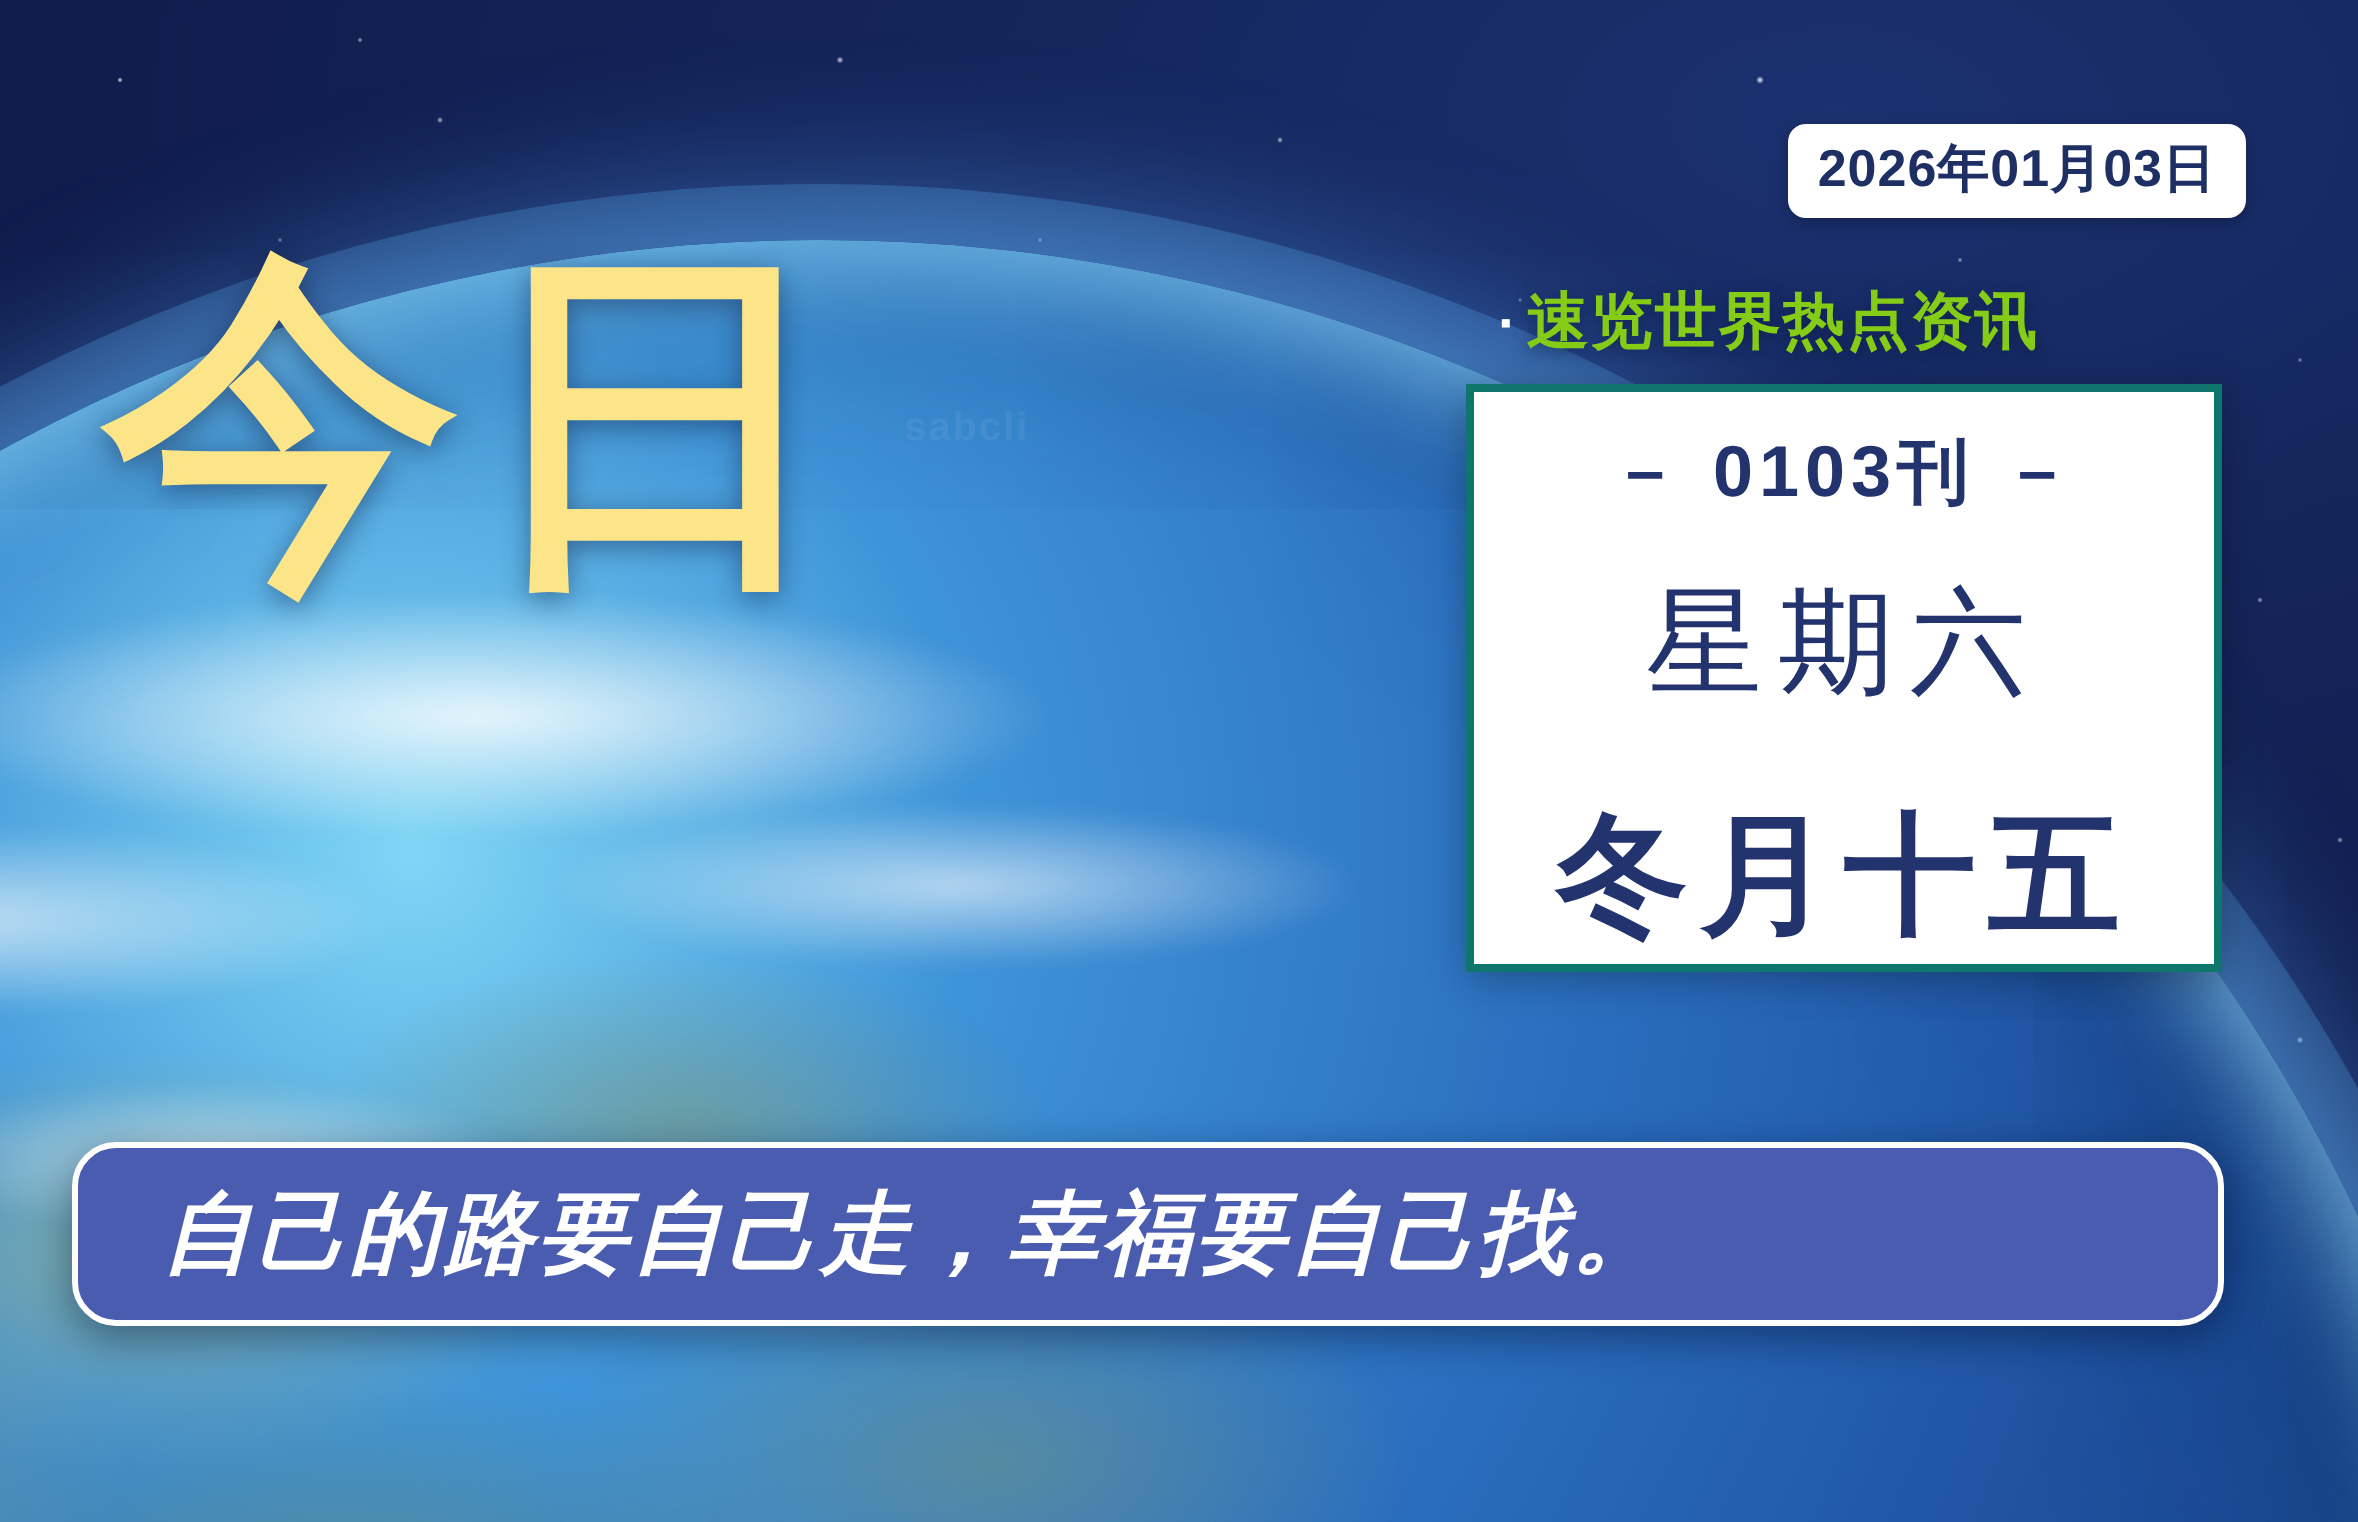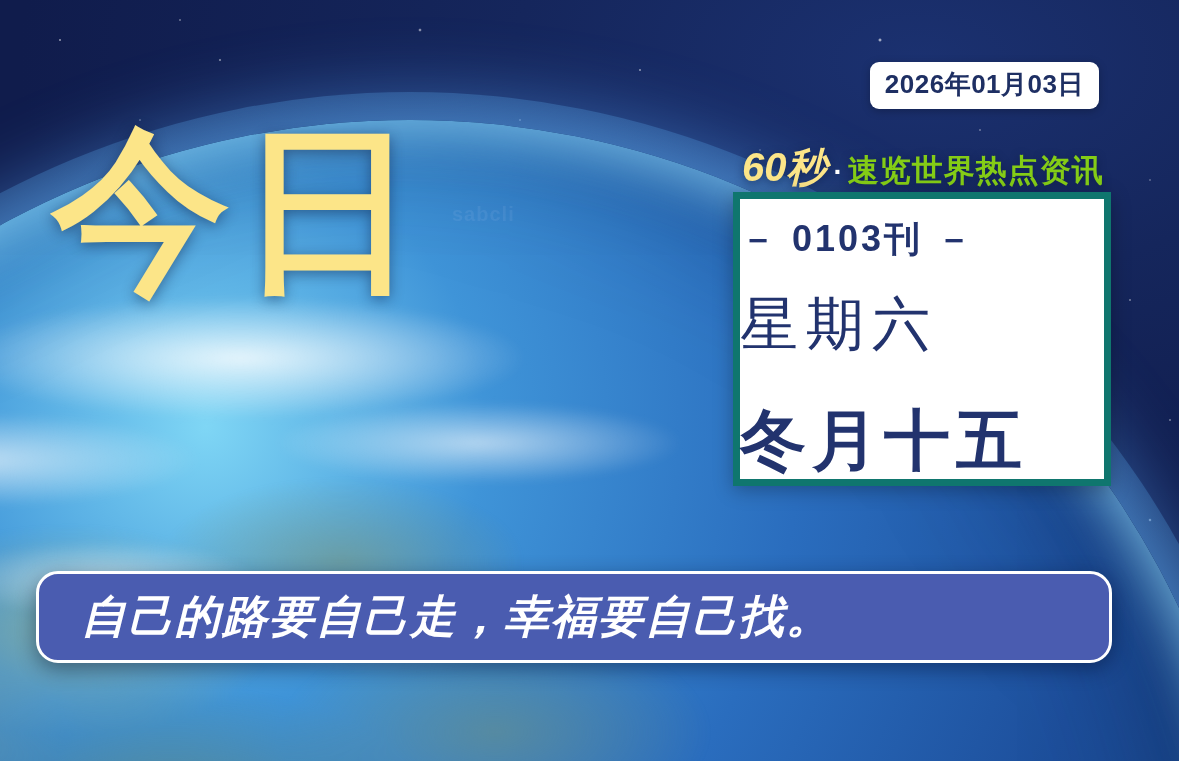--- a/index.html
+++ b/index.html
@@ -139,21 +139,21 @@
     font-size:178px;
     line-height:1.02;
     letter-spacing:10px;
     white-space:nowrap;
   }
   .title-today { color:#FCE588; text-shadow:0 3px 14px rgba(8,20,55,.45); }
   .title-news  { color:#F2F2F2; text-shadow:0 3px 16px rgba(8,20,55,.55); margin-top:6px; }
 
   
   .date-pill {
-    position:absolute; right:80px; top:62px;
+    position:absolute; right:56px; top:62px;
     background:#FFFFFF;
     color:#1E2F63;
     font-size:26px; font-weight:700;
     padding:5px 15px 7px;
     border-radius:9px;
     letter-spacing:.5px;
     box-shadow:0 2px 8px rgba(0,0,0,.25);
     white-space:nowrap;
   }
 
@@ -173,23 +173,23 @@
     color:#84cc16; font-size:31px; font-weight:900; letter-spacing:1px;
     text-shadow:0 2px 8px rgba(8,20,55,.5);
   }
 
   
   .card {
     position:absolute;
     left:733px; top:192px;
     width:378px; height:294px;
     background:#FFFFFF;
-    border:7px solid #0f766e;
+    border:4px solid #0f766e;
     display:flex; flex-direction:column;
-    align-items:flex-start; justify-content:flex-start;
+    align-items:center; justify-content:flex-start;
     padding-top:16px;
     box-shadow:0 4px 18px rgba(0,0,0,.28);
   }
   .card-issue {
     color:#22336E; font-size:36px; font-weight:700;
     letter-spacing:3px; white-space:nowrap;
   }
   .card-weekday {
     color:#22336E; font-size:58px; font-weight:400;
     letter-spacing:8px; margin-top:22px; white-space:nowrap;
@@ -236,21 +236,20 @@
     <div class="earth-water"></div>
     <div class="earth-clouds"></div>
     <div class="earth-limb"></div>
   </div>
 
   <div class="watermark">sabcli</div>
 
   <div class="date-pill">2026年01月03日</div>
 
   <div class="tagline">
-    <span class="tag-60">60秒</span>
     <span class="tag-dot">·</span>
     <span class="tag-rest">速览世界热点资讯</span>
   </div>
 
   <div class="title-block">
     <div class="title-line title-today">今日</div>
   </div>
 
   <div class="card">
     <div class="card-issue">－ 0103刊 －</div>

